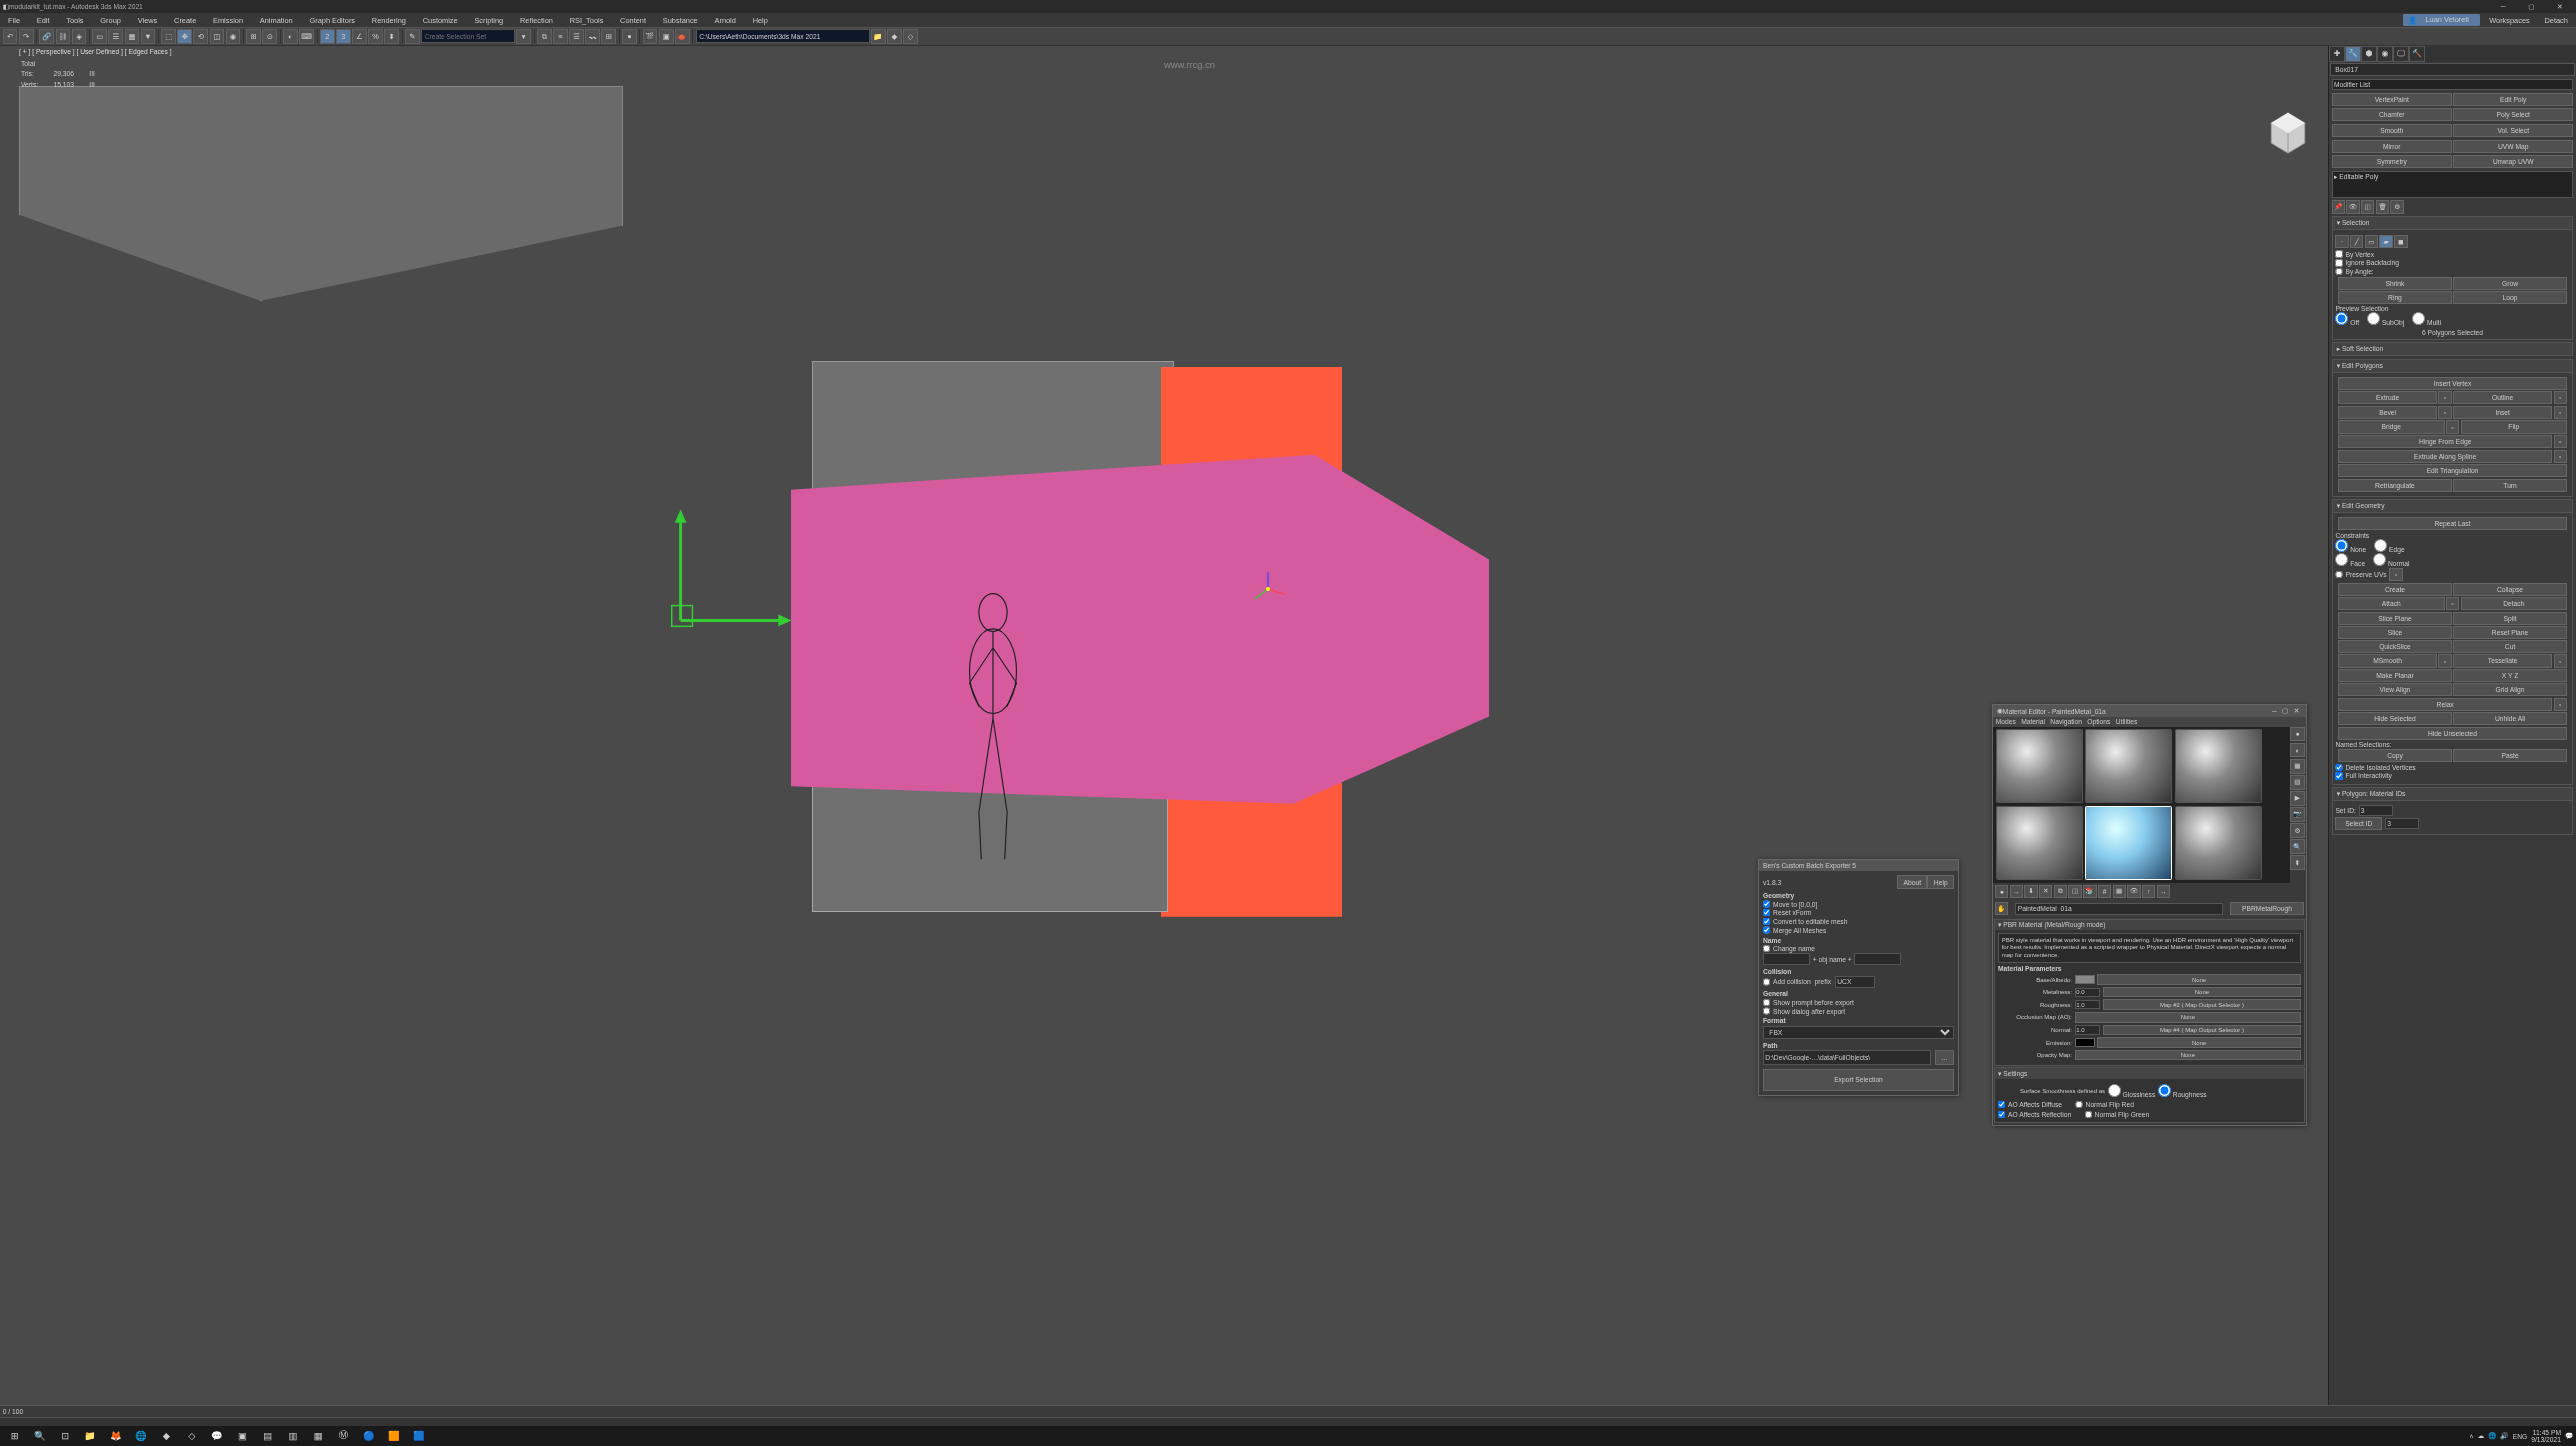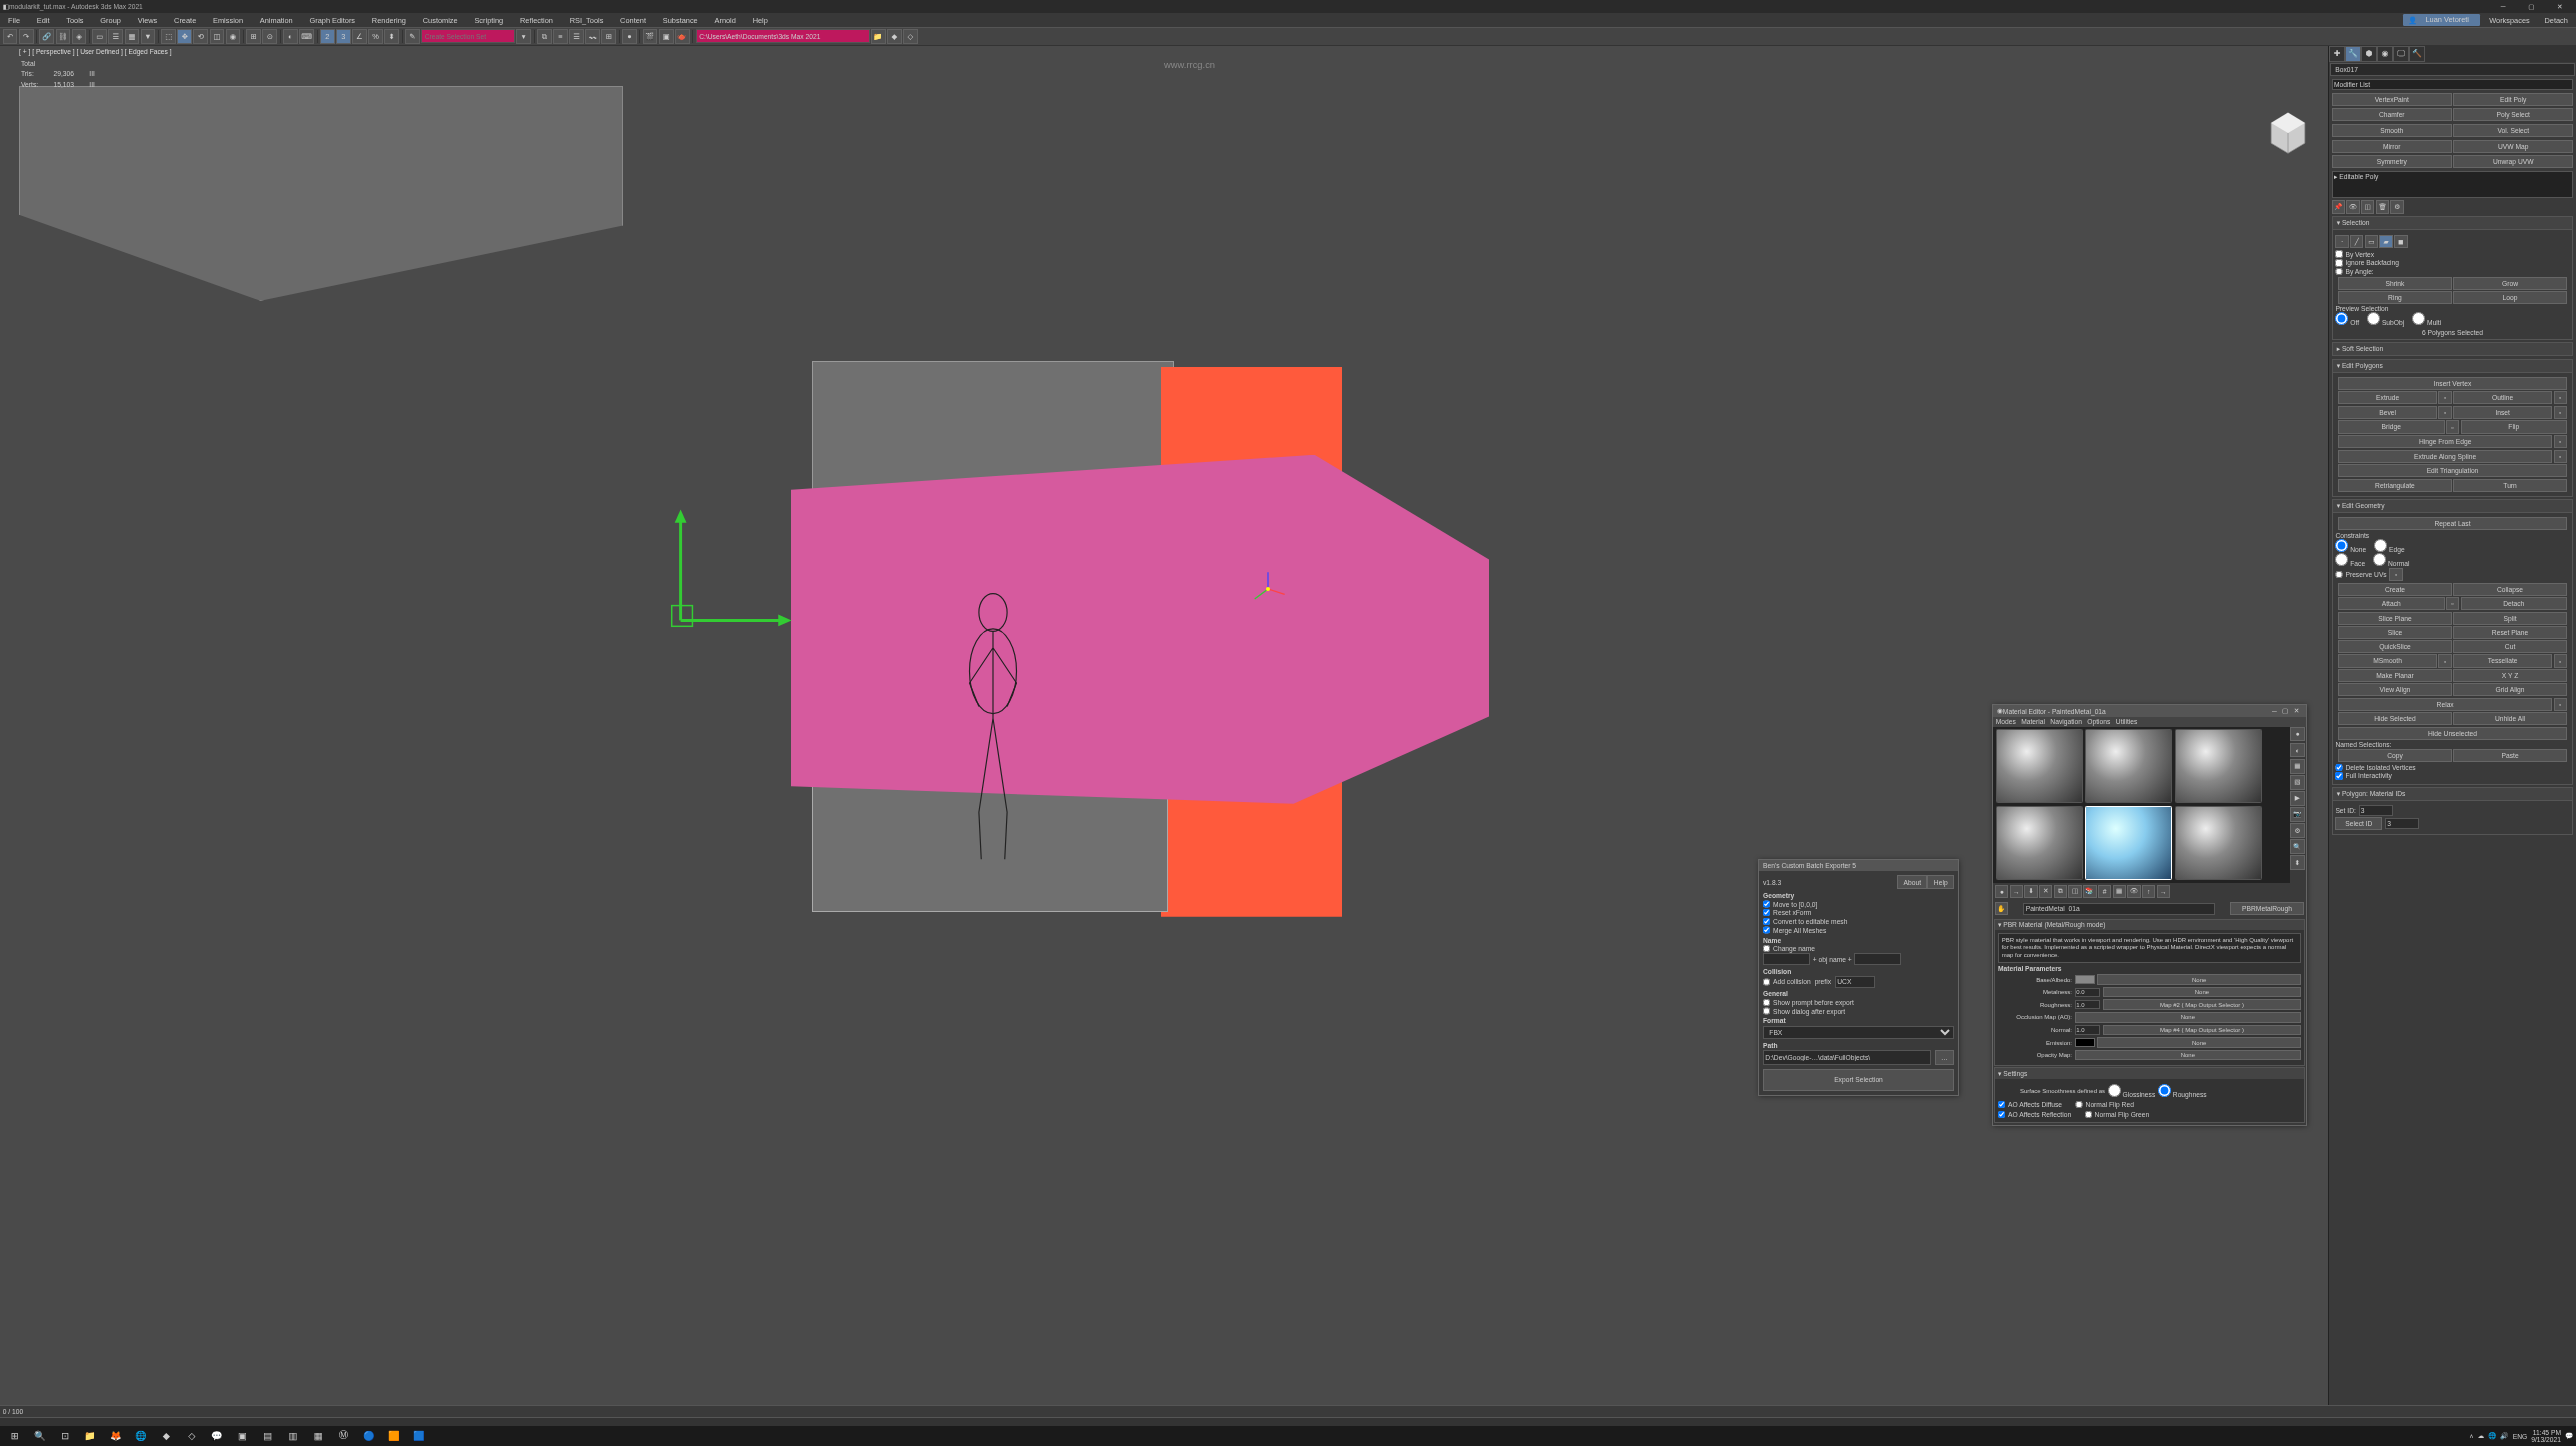--- a/index.html
+++ b/index.html
@@ -15,21 +15,21 @@
 .menubar { height: 13.4px; background: #383838; display: flex; align-items: center; padding: 0 2.7px; gap: 6px; }
 .menubar span { padding: 1.3px 5.4px; cursor: pointer; font-size: 7.4px; }
 .menubar .right { margin-left: auto; display: flex; align-items: center; gap: 4px; }
 .user-badge { background: #5a7aa0; padding: 0.7px 4px; border-radius: 1.3px; font-size: 6.7px; }
 
 
 .toolbar { height: 19px; background: #444; border-top: 0.7px solid #555; border-bottom: 0.7px solid #333; display: flex; align-items: center; padding: 0 2.7px; gap: 1.3px; }
 .tbtn { width: 14.8px; height: 14.8px; background: #505050; border: 0.7px solid #606060; display: inline-flex; align-items: center; justify-content: center; cursor: pointer; font-size: 7.4px; }
 .tbtn.active { background: #5a7aa0; }
 .tsep { width: 0.7px; height: 13.4px; background: #333; margin: 0 1.3px; }
-.tfield { background: #be185d; border: 0.7px solid #555; color: #ccc; padding: 1.3px 2.7px; font-size: 6.7px; height: 14px; }
+.tfield { background: #0f172a; border: 0.7px solid #555; color: #ccc; padding: 1.3px 2.7px; font-size: 6.7px; height: 14px; }
 
 
 .main { display: flex; height: calc(100% - 87px); }
 .viewport-area { flex: 1; position: relative; background: #4a4a4a; }
 .viewport-label { position: absolute; top: 2.7px; left: 19px; font-size: 6.7px; color: #ddd; }
 .stats { position: absolute; top: 12px; left: 19px; font-size: 6.7px; color: #ccc; line-height: 8.7px; }
 .stats td { padding-right: 13.4px; }
 
 
 .vp-content { position: absolute; inset: 0; overflow: hidden; }
@@ -75,21 +75,21 @@
 .dialog-menu span { cursor: pointer; }
 .dialog-body { padding: 4px; }
 
 .mated { left: 1992px; top: 704px; width: 315px; }
 .mat-spheres { display: flex; flex-wrap: wrap; background: #222; padding: 2.7px; gap: 2.7px; }
 .sphere { width: 87px; height: 74px; background: radial-gradient(circle at 35% 30%, #eee, #888 40%, #333); border: 0.7px solid #555; border-radius: 1.3px; }
 .sphere.blue { background: radial-gradient(circle at 35% 30%, #dff, #8ce 40%, #246); border: 1.3px solid #fff; }
 .mat-tools { display: flex; flex-direction: column; gap: 1.3px; width: 16px; }
 .mat-tools .iconbtn { width: 14.8px; height: 14.8px; }
 .mat-icons-row { display: flex; gap: 1.3px; background: #3a3a3a; padding: 2px; }
-.mat-name-row { display: flex; gap: 15px; padding: 2px; align-items: center; }
+.mat-name-row { display: flex; gap: 7px; padding: 2px; align-items: center; }
 .mat-name-row input { flex: 1; background: #2a2a2a; border: 0.7px solid #555; color: #ccc; padding: 1.3px; font-size: 6.7px; }
 .mat-rollout { border: 0.7px solid #555; margin: 1.3px; }
 .mat-rollout-hdr { background: #444; padding: 1.3px 2.7px; }
 .mat-rollout-body { padding: 2.7px; background: #333; }
 .mat-desc { background: #2a2a2a; padding: 2.7px; border: 0.7px solid #555; font-size: 6px; line-height: 7.4px; }
 .param-row { display: flex; align-items: center; gap: 2.7px; margin: 2px 0; }
 .param-row .plabel { width: 74px; text-align: right; font-size: 6px; }
 .param-row input[type=text] { width: 25.5px; background: #2a2a2a; border: 0.7px solid #555; color: #ccc; font-size: 6px; padding: 0.7px; }
 .param-row .swatch { width: 20px; height: 9.4px; border: 0.7px solid #666; }
 .param-row .map-btn { flex: 1; background: #505050; border: 0.7px solid #666; padding: 1.3px; font-size: 6px; text-align: center; cursor: pointer; }

